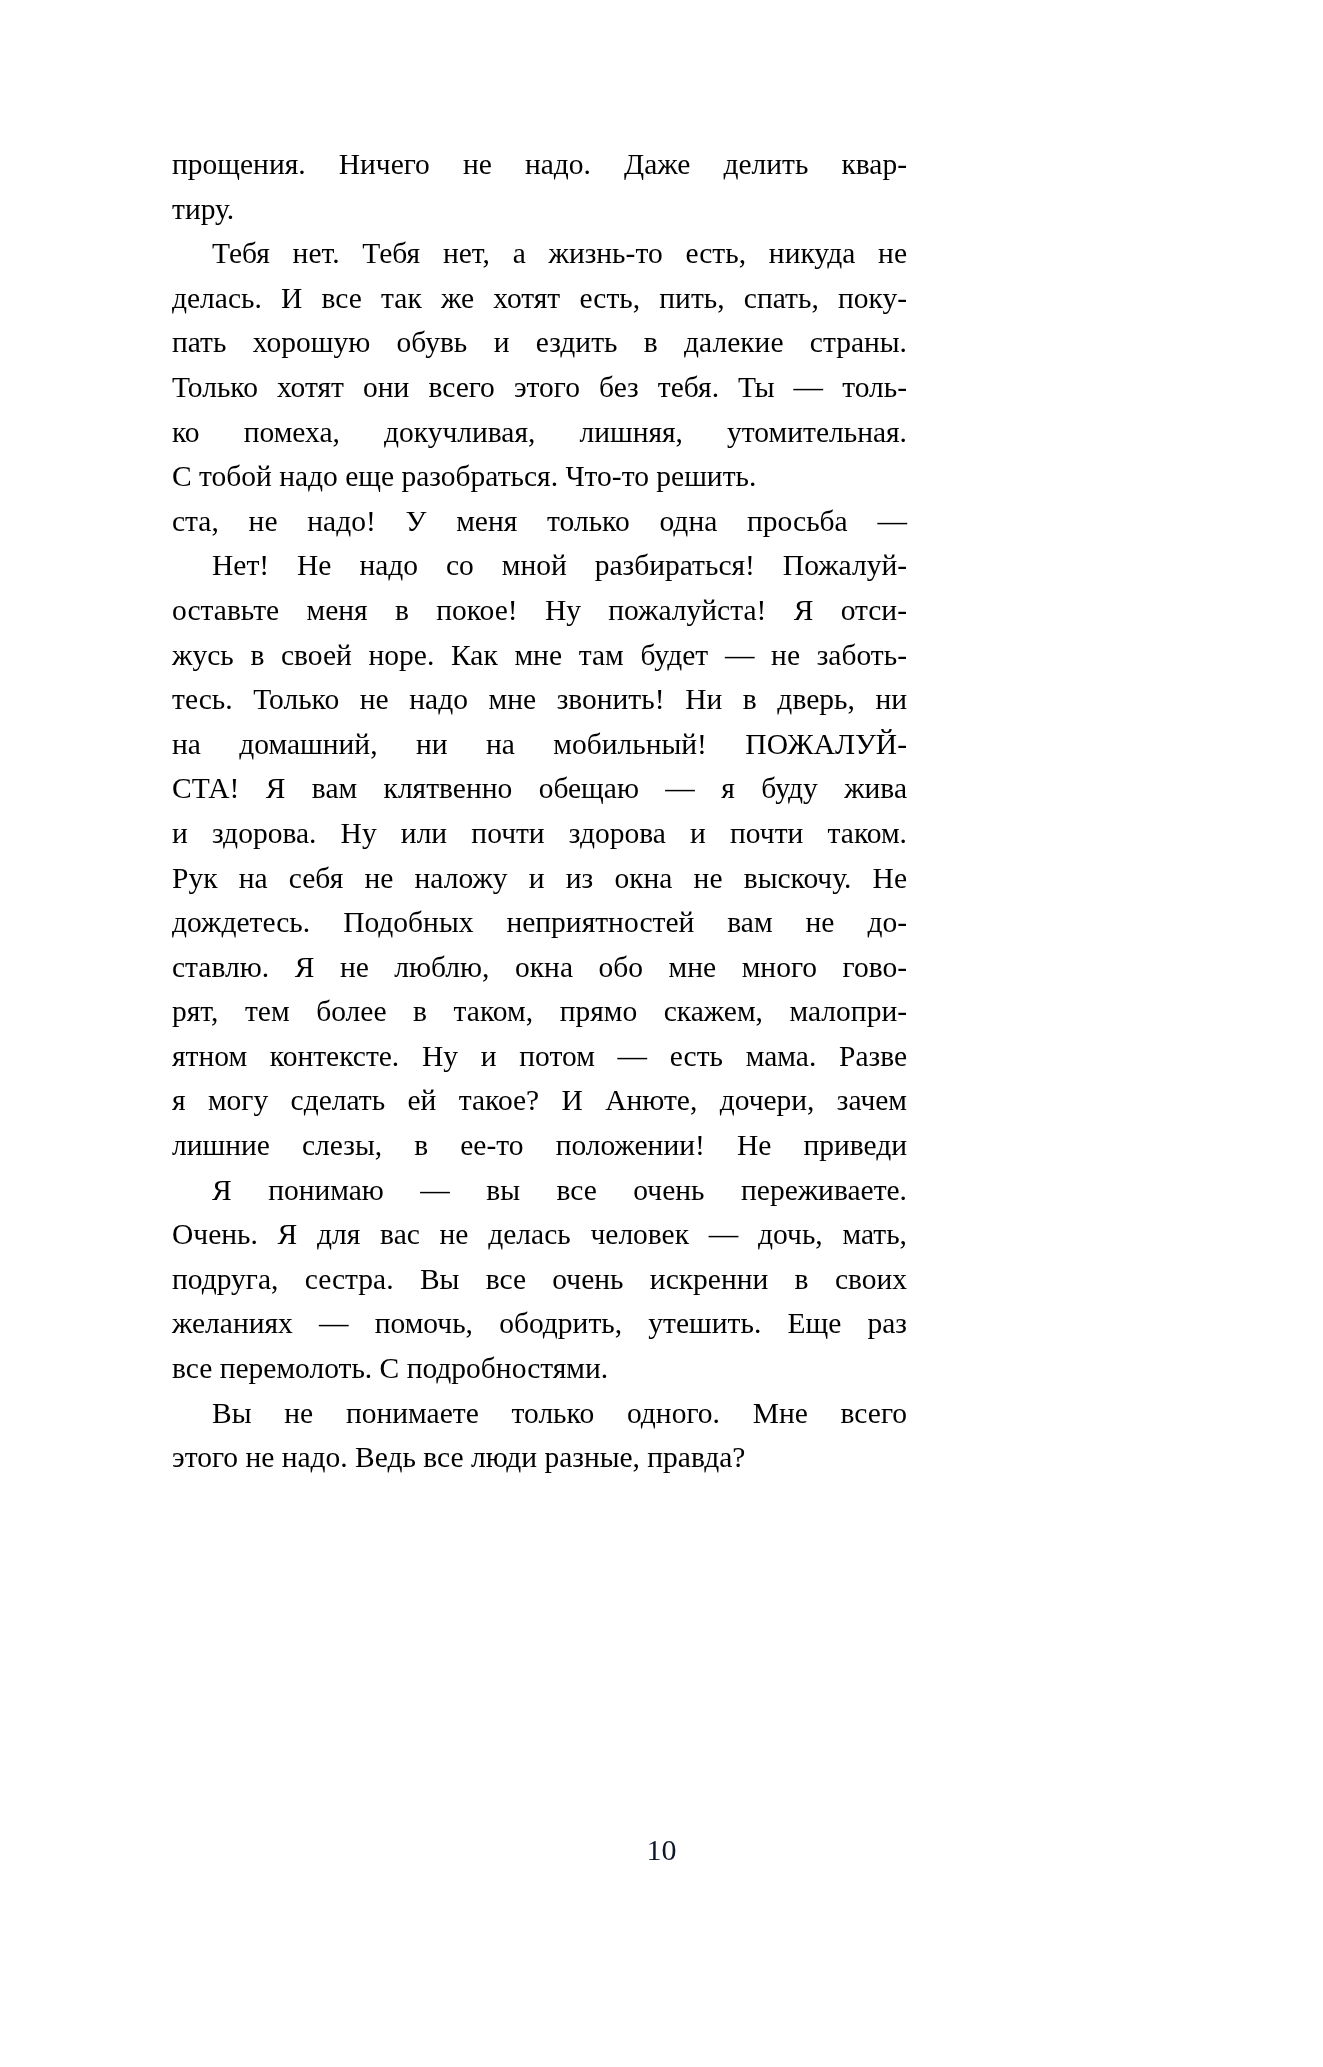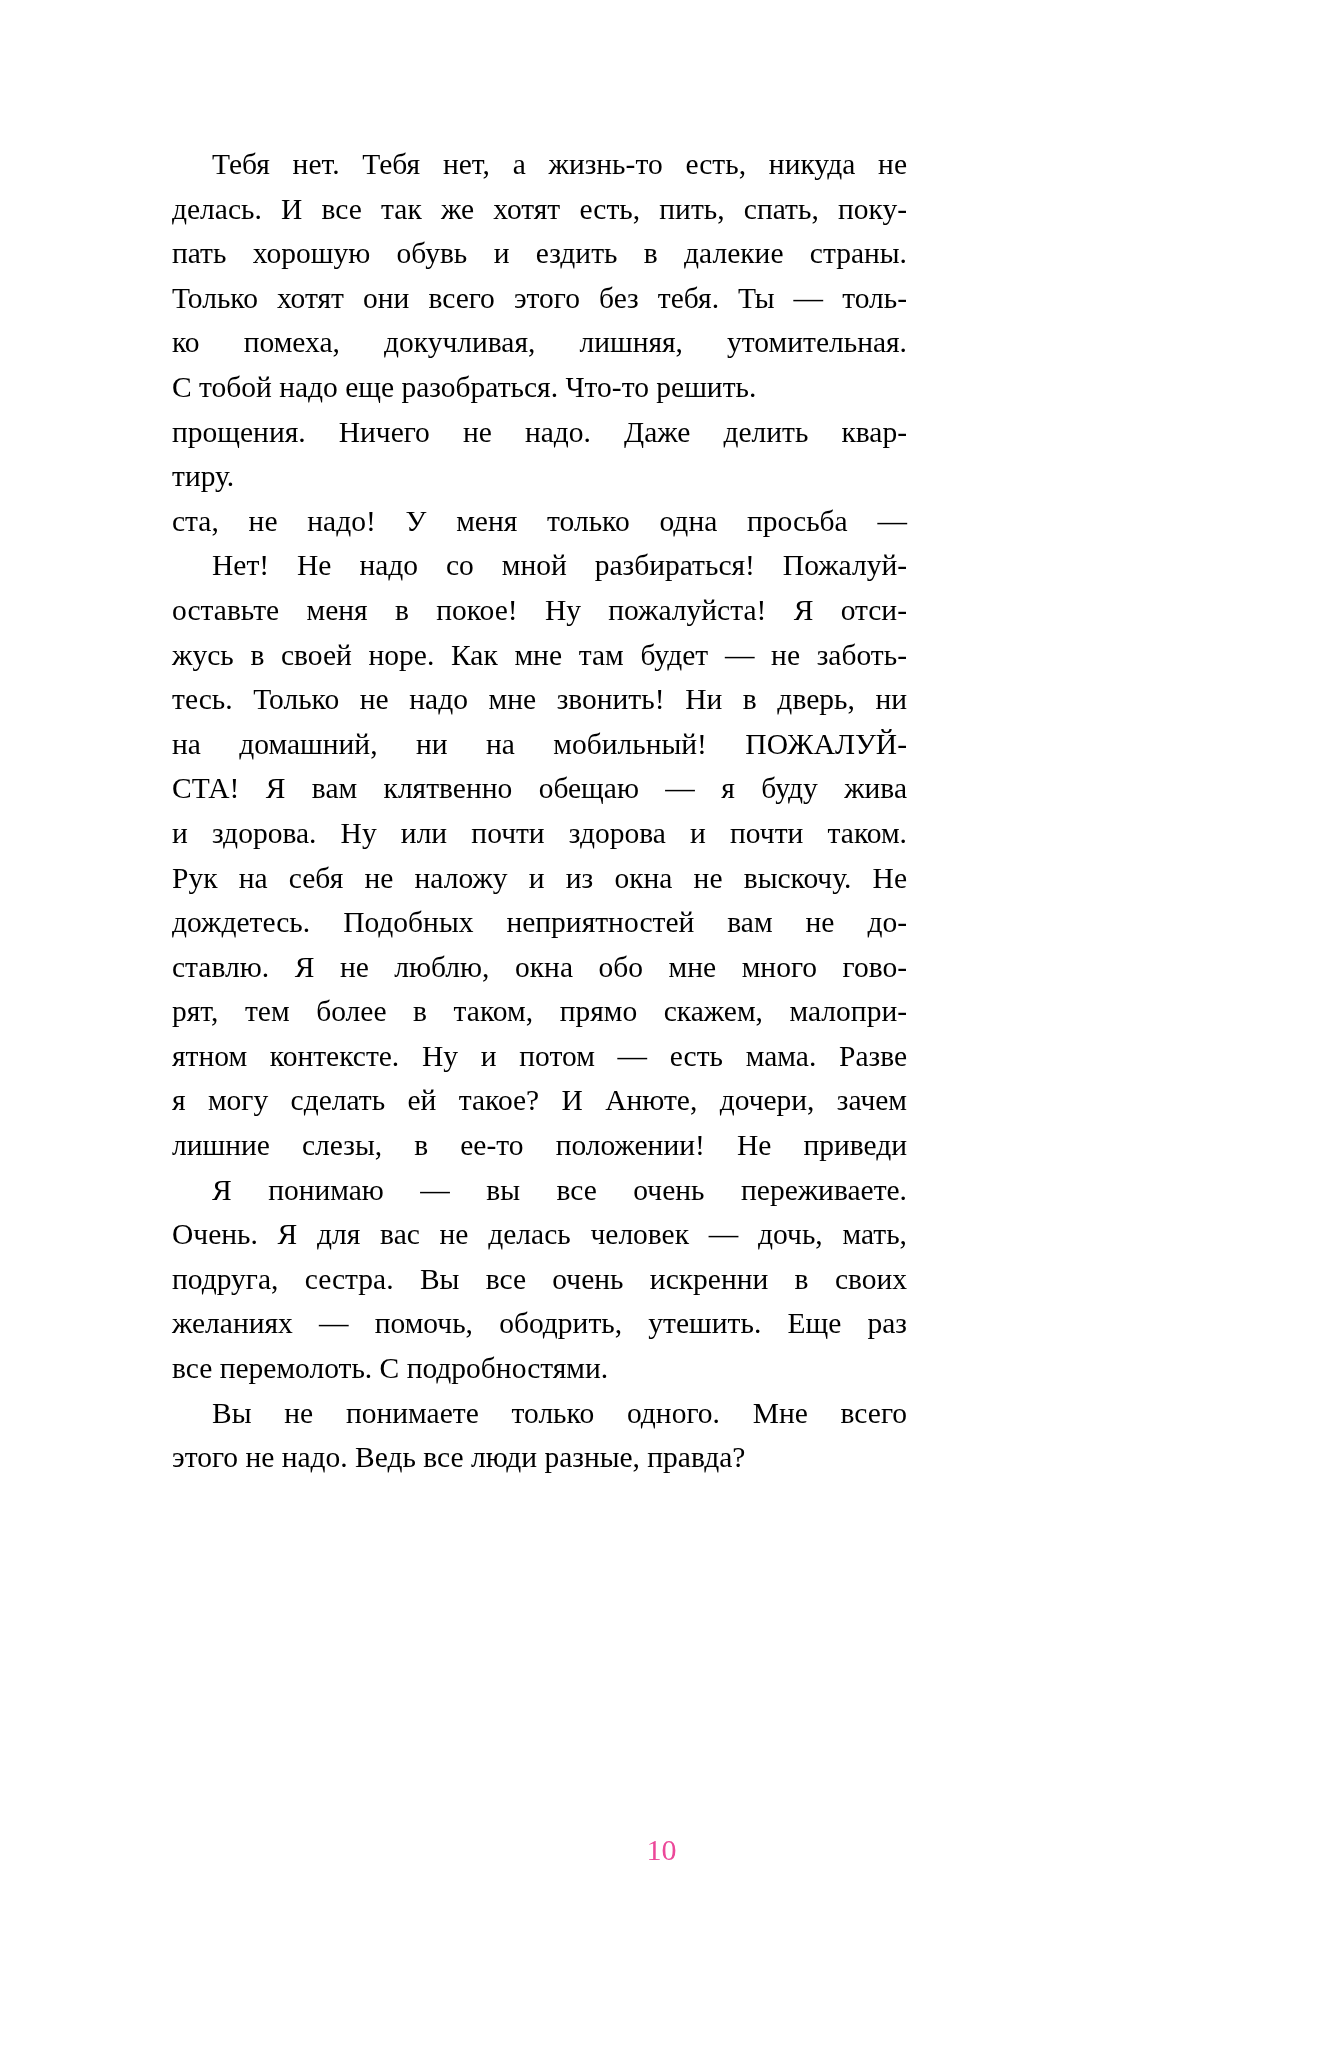--- a/index.html
+++ b/index.html
@@ -53,42 +53,42 @@
 
   .page-number {
     position: absolute;
     left: 0;
     top: 1830px;
     width: 1323px;
     text-align: center;
     font-family: "Liberation Serif", "DejaVu Serif", serif;
     font-size: 30px;
     line-height: 40px;
-    color: #ec4899;
+    color: #0f172a;
   }
 </style>
 </head>
 <body>
 
 <div class="page">
 
   <div class="text-block">
 
     <div class="lines">
+      <span class="ln">прощения. Ничего не надо. Даже делить квар-</span>
+      <span class="ln last">тиру.</span>
+    </div>
+
+    <div class="lines">
       <span class="ln first-indent">Тебя нет. Тебя нет, а жизнь-то есть, никуда не</span>
       <span class="ln">делась. И все так же хотят есть, пить, спать, поку-</span>
       <span class="ln">пать хорошую обувь и ездить в далекие страны.</span>
       <span class="ln">Только хотят они всего этого без тебя. Ты — толь-</span>
       <span class="ln">ко помеха, докучливая, лишняя, утомительная.</span>
       <span class="ln last">С тобой надо еще разобраться. Что-то решить.</span>
-    </div>
-
-    <div class="lines">
-      <span class="ln">прощения. Ничего не надо. Даже делить квар-</span>
-      <span class="ln last">тиру.</span>
     </div>
 
     <div class="lines">
       <span class="ln">ста, не надо! У меня только одна просьба —</span>
       <span class="ln first-indent">Нет! Не надо со мной разбираться! Пожалуй-</span>
       <span class="ln">оставьте меня в покое! Ну пожалуйста! Я отси-</span>
       <span class="ln">жусь в своей норе. Как мне там будет — не заботь-</span>
       <span class="ln">тесь. Только не надо мне звонить! Ни в дверь, ни</span>
       <span class="ln">на домашний, ни на мобильный! ПОЖАЛУЙ-</span>
       <span class="ln">СТА! Я вам клятвенно обещаю — я буду жива</span>

